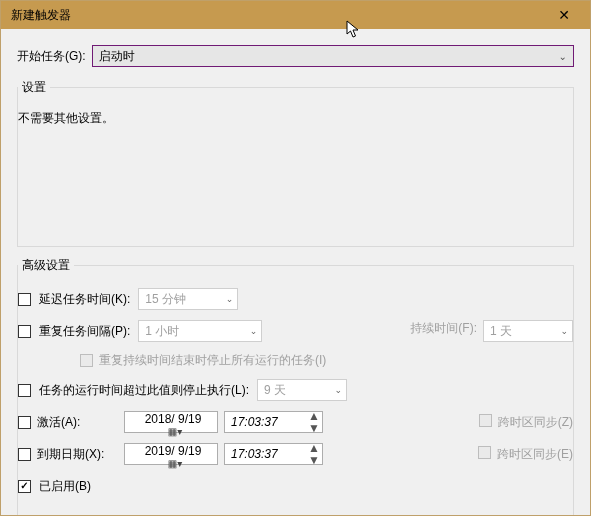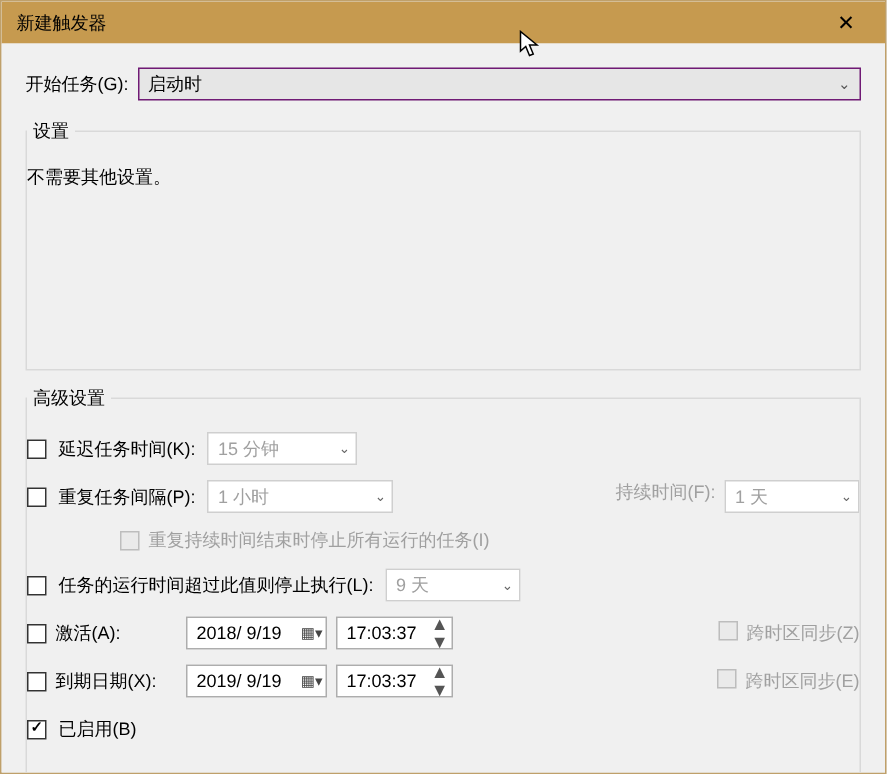--- a/index.html
+++ b/index.html
@@ -24,22 +24,22 @@
 .lbl.disabled { color: #a0a0a0; }
 .combo { border: 1px solid #1d4ed8; background: #fff; height: 22px; display: flex; align-items: center; justify-content: space-between; padding: 0 4px 0 6px; min-width: 90px; cursor: default; }
 .combo.disabled { color: #a0a0a0; border-color: #cfcfcf; }
 .combo .chev { font-size: 9px; color: #666; }
 .spinner { border: 1px solid #adadad; background: #fff; height: 22px; display: flex; align-items: center; padding: 0 2px 0 6px; }
 .spinner .val { flex: 1; }
 .spinner .arrows { display: flex; flex-direction: column; line-height: 1; font-size: 7px; color: #555; margin-left: 4px; }
 .spinner .cal { font-size: 10px; margin-left: 4px; color: #444; }
 .date-row { display: flex; align-items: center; gap: 6px; margin-bottom: 10px; }
 .date-row .label-col { width: 100px; display: flex; align-items: center; gap: 6px; }
-.date-row .date-ctl { width: 94px; }
-.date-row .time-ctl { width: 78px; }
+.date-row .date-ctl { width: 94px; flex-direction: column; }
+.date-row .time-ctl { width: 99px; font-style: italic; }
 .right-opts { margin-left: auto; display: flex; align-items: flex-start; gap: 6px; }
 .right-opts .lbl { color: #a0a0a0; }
 .indent-row { display: flex; align-items: center; gap: 6px; margin: 0 0 10px 62px; }
 .cursor { position: absolute; left: 346px; top: 20px; pointer-events: none; }
 .cursor svg { width: 16px; height: 20px; }
 .spacer-persist { margin-left: auto; display: flex; gap: 6px; }
 .stop-row .combo { min-width: 90px; }
 </style>
 </head>
 <body>

